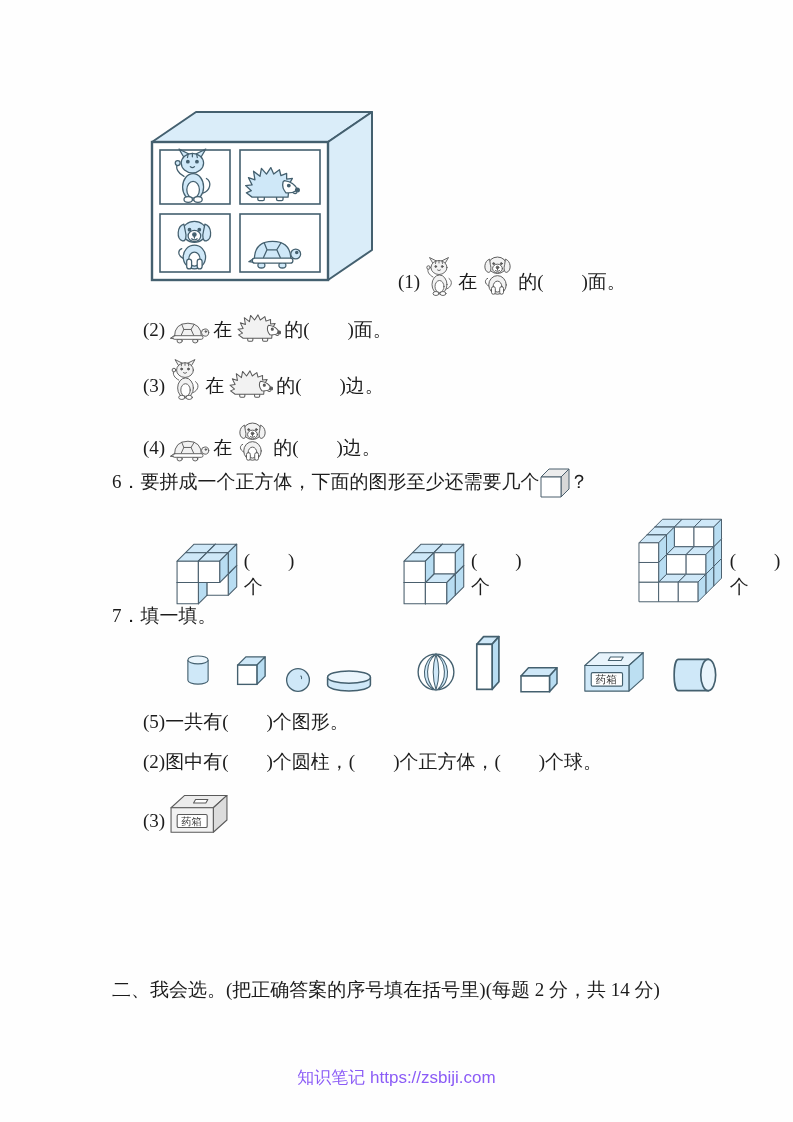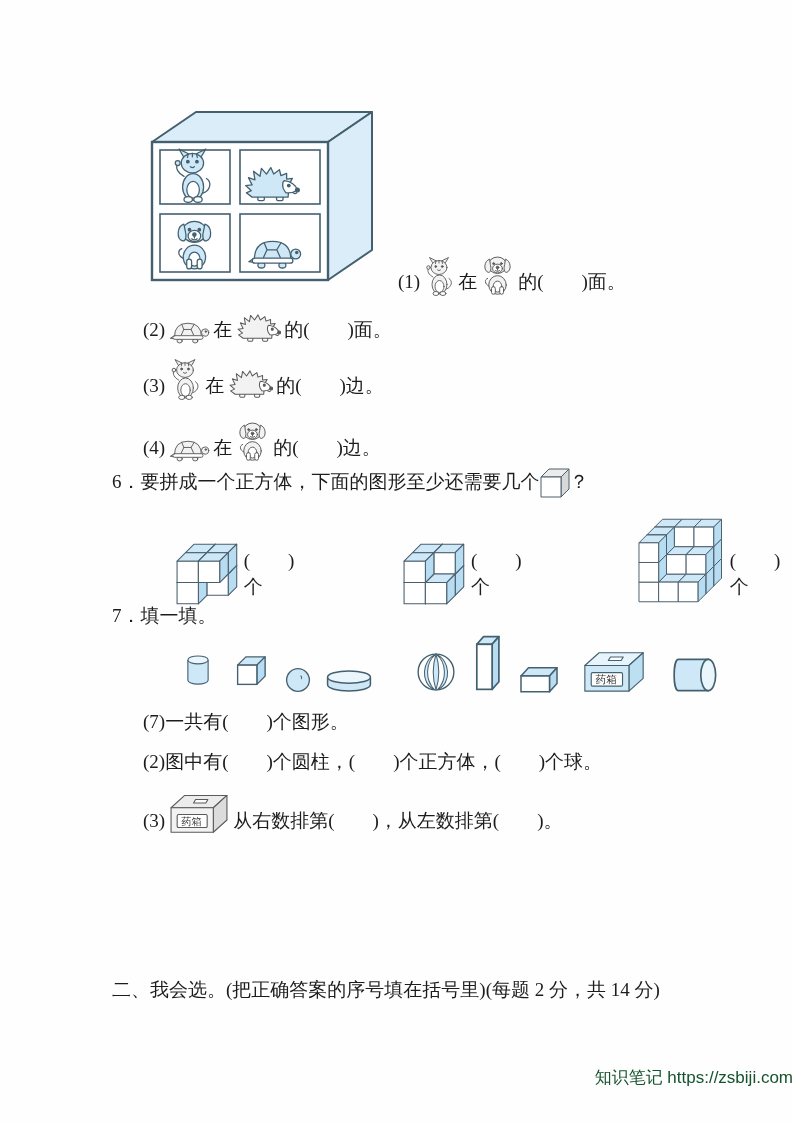--- a/index.html
+++ b/index.html
@@ -11,22 +11,22 @@
   .line svg{margin:0 3px;display:block;}
   .title-line{font-size:19px;display:flex;align-items:center;white-space:nowrap;line-height:1;}
   .title-line .t{padding-bottom:4px;}
   svg{display:block;}
   .animal{--fill:#cfe8f8;--stroke:#44606f;}
   .mono{--fill:#f2f2f2;--stroke:#5a5a5a;--boxtop:#ececec;--fillside:#dcdcdc;}
   .figrow{display:flex;align-items:flex-end;}
   .figgroup{display:flex;align-items:flex-end;}
   .figgroup .t{padding-bottom:8px;margin-left:6px;font-size:19px;}
   .shaperow{display:flex;align-items:flex-end;gap:12px;}
-  .footer{width:100%;text-align:right;font-family:"Liberation Sans","DejaVu Sans",sans-serif;
-          font-size:17px;color:#14532d;}
+  .footer{width:100%;text-align:center;font-family:"Liberation Sans","DejaVu Sans",sans-serif;
+          font-size:17px;color:#8b5cf6;}
 </style>
 </head>
 <body>
 
 <div class="page">
 
   <svg width="0" height="0" style="position:absolute">
     <defs>
       <g id="cat" stroke="var(--stroke,#44606f)" stroke-width="1.8" stroke-linejoin="round" stroke-linecap="round">
         <path d="M20,15 L13,3 L27,10 Z" fill="var(--fill,#cfe8f8)"></path>
@@ -266,31 +266,30 @@
     <svg class="animal" width="64" height="47" viewBox="0 0 90 66" style="margin-left:8px">
         <use href="#medbox"></use>
       </svg>
     <svg width="54" height="38" viewBox="0 0 64 46" style="margin-left:10px">
       <path d="M12,4 H48 V42 H12 C5,42 5,4 12,4 Z" fill="#cfe8f8" stroke="#44606f" stroke-width="2"></path>
       <ellipse cx="48" cy="23" rx="9" ry="19" fill="#eaf5fc" stroke="#44606f" stroke-width="2"></ellipse>
     </svg>
   </div>
 
   <div class="abs line" style="left:143px;top:712px">
-    <span class="t">(7)一共有(　　)个图形。</span>
+    <span class="t">(5)一共有(　　)个图形。</span>
   </div>
   <div class="abs line" style="left:143px;top:752px">
     <span class="t">(2)图中有(　　)个圆柱，(　　)个正方体，(　　)个球。</span>
   </div>
   <div class="abs line" style="left:143px;top:790px">
     <span class="t">(3)</span>
     <svg class="animal mono" width="62" height="45" viewBox="0 0 90 66">
         <use href="#medbox"></use>
       </svg>
-    <span class="t">从右数排第(　　)，从左数排第(　　)。</span>
   </div>
 
   <div class="abs title-line" style="left:112px;top:980px">
     <span class="t">二、我会选。(把正确答案的序号填在括号里)(每题 2 分，共 14 分)</span>
   </div>
 
   <div class="abs footer" style="left:0;top:1066px">
     <span>知识笔记 https://zsbiji.com</span>
   </div>
 

